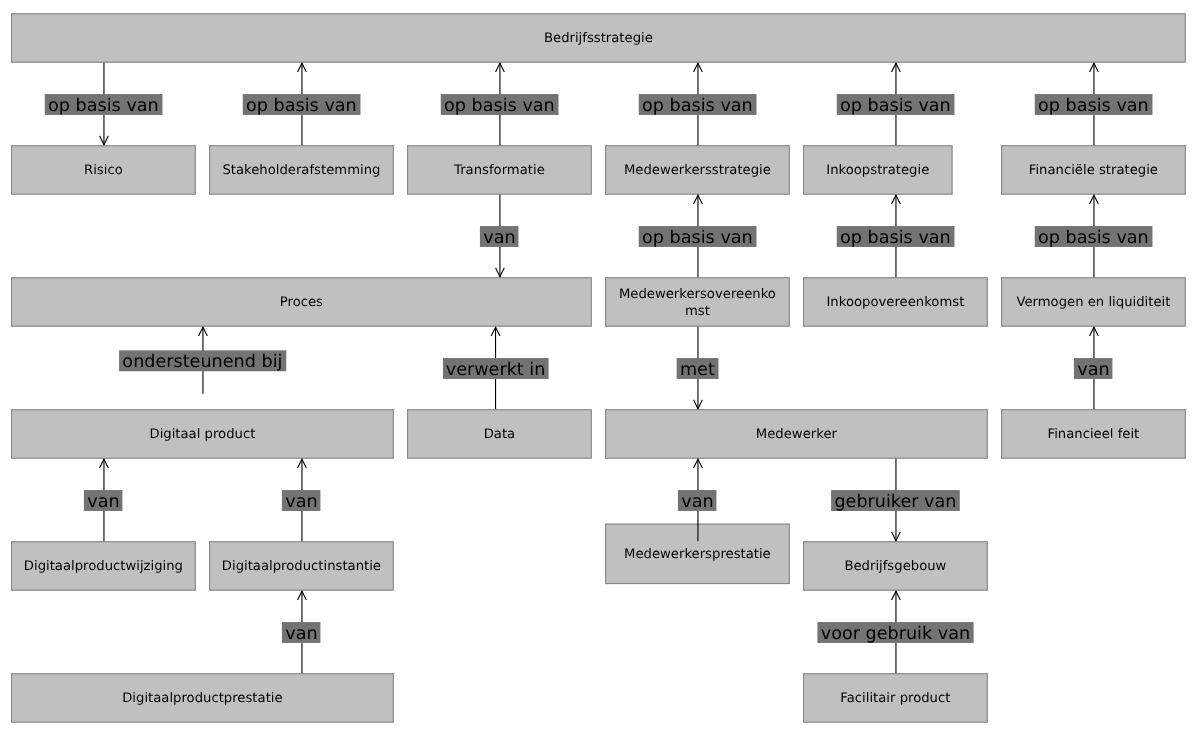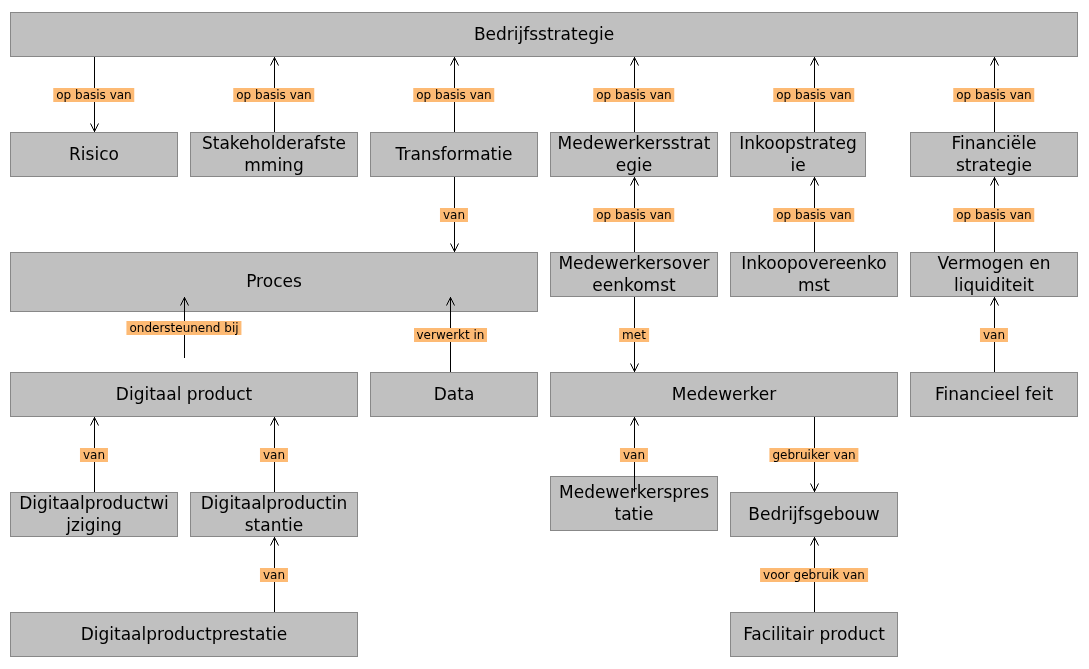--- a/index.html
+++ b/index.html
@@ -17,42 +17,42 @@
     background: #c0c0c0;
     border: 1px solid #888888;
     display: flex;
     align-items: center;
     justify-content: center;
     text-align: center;
   }
   .node .nlabel {
     display: block;
     padding: 0 6px;
-    font-size: 17px;
+    font-size: 12px;
     line-height: 1.25;
     color: #000000;
     overflow-wrap: anywhere;
   }
   .edge { position: absolute; width: 11px; }
   .edge .eline {
     position: absolute;
     left: 5px; top: 0; bottom: 0;
     width: 0;
     border-left: 1px solid #000000;
   }
   .edge svg.ehead { position: absolute; left: 0; }
   .edge svg.ehead.at-top { top: 0; }
   .edge svg.ehead.at-bottom { bottom: 0; }
   .edge .elabel {
     position: absolute;
     top: 50%; left: 50%;
     transform: translate(-50%, -50%);
-    background: #fdba74;
+    background: #737373;
     padding: 0 3px;
-    font-size: 12px;
+    font-size: 16px;
     color: #000000;
     white-space: nowrap;
   }
 </style>
 </head>
 <body>
 
 <div class="canvas">
 
   <div class="node" style="left:10px;top:12px;width:1068px;height:45px">
@@ -71,21 +71,21 @@
   <div class="node" style="left:550px;top:132px;width:168px;height:45px">
       <span class="nlabel">Medewerkersstrategie</span>
     </div>
   <div class="node" style="left:730px;top:132px;width:136px;height:45px">
       <span class="nlabel">Inkoopstrategie</span>
     </div>
   <div class="node" style="left:910px;top:132px;width:168px;height:45px">
       <span class="nlabel">Financiële strategie</span>
     </div>
 
-  <div class="node" style="left:10px;top:252px;width:528px;height:60px">
+  <div class="node" style="left:10px;top:252px;width:528px;height:45px">
       <span class="nlabel">Proces</span>
     </div>
   <div class="node" style="left:550px;top:252px;width:168px;height:45px">
       <span class="nlabel">Medewerkersovereenkomst</span>
     </div>
   <div class="node" style="left:730px;top:252px;width:168px;height:45px">
       <span class="nlabel">Inkoopovereenkomst</span>
     </div>
   <div class="node" style="left:910px;top:252px;width:168px;height:45px">
       <span class="nlabel">Vermogen en liquiditeit</span>

